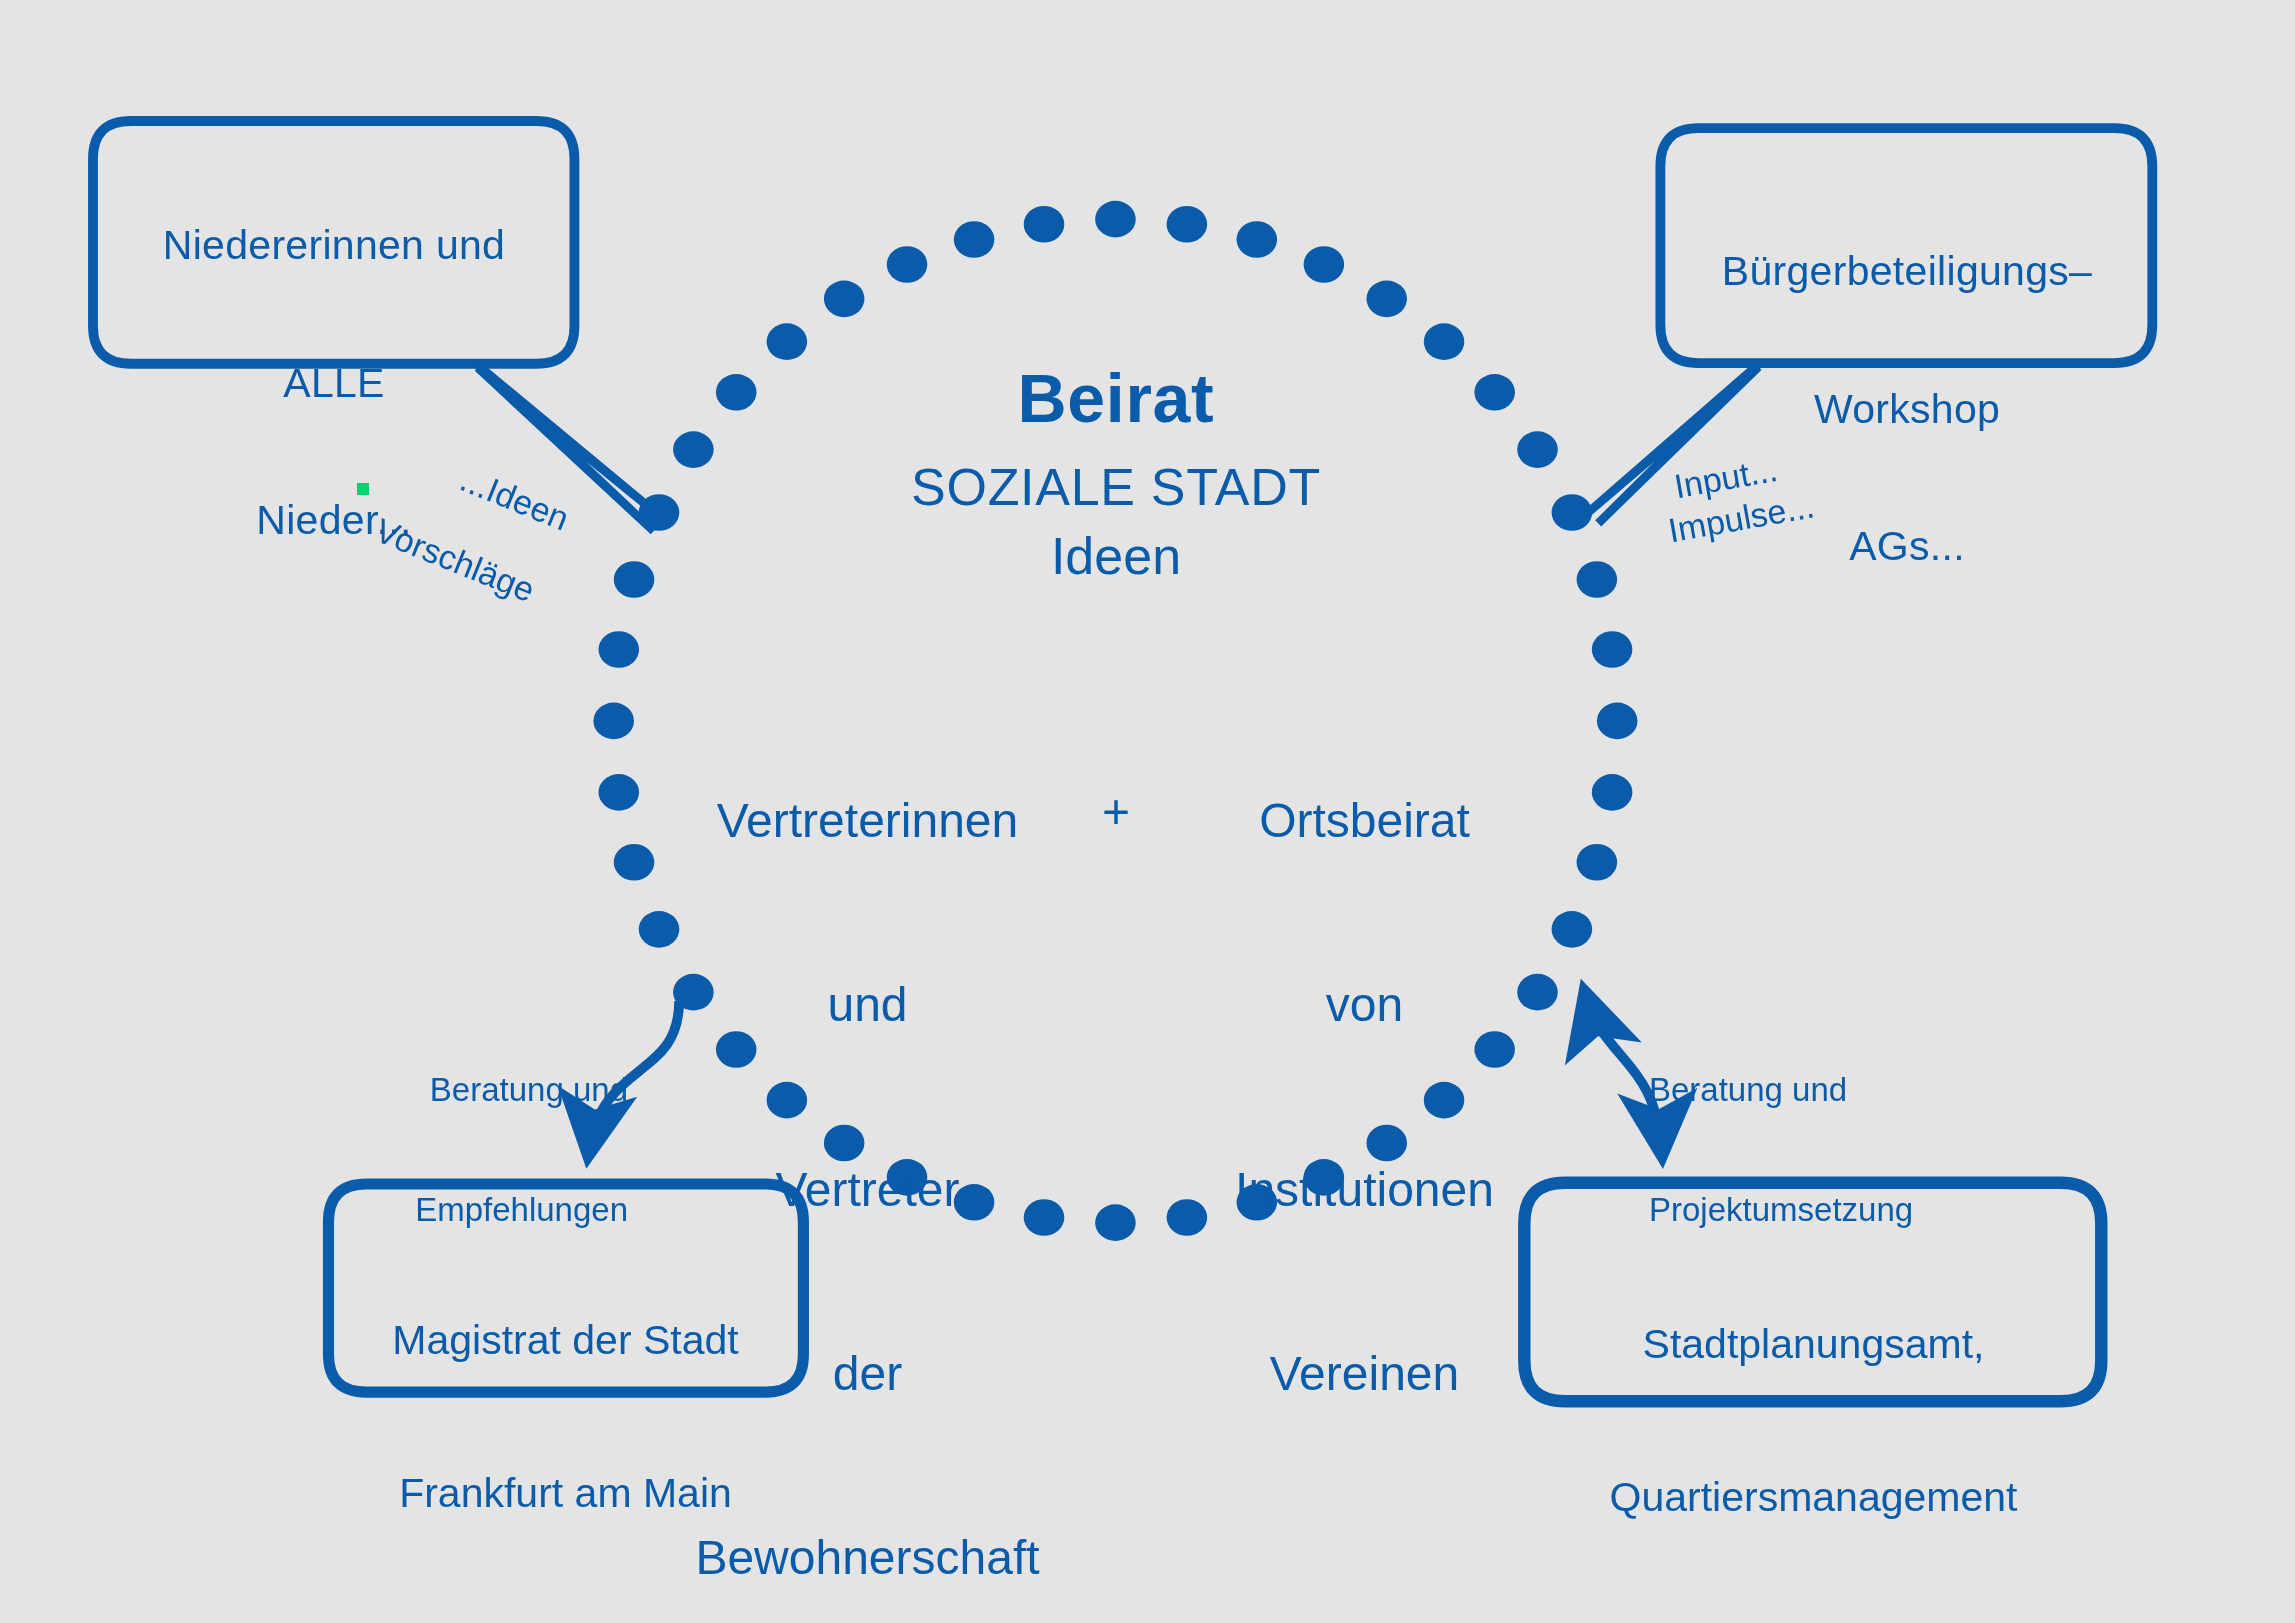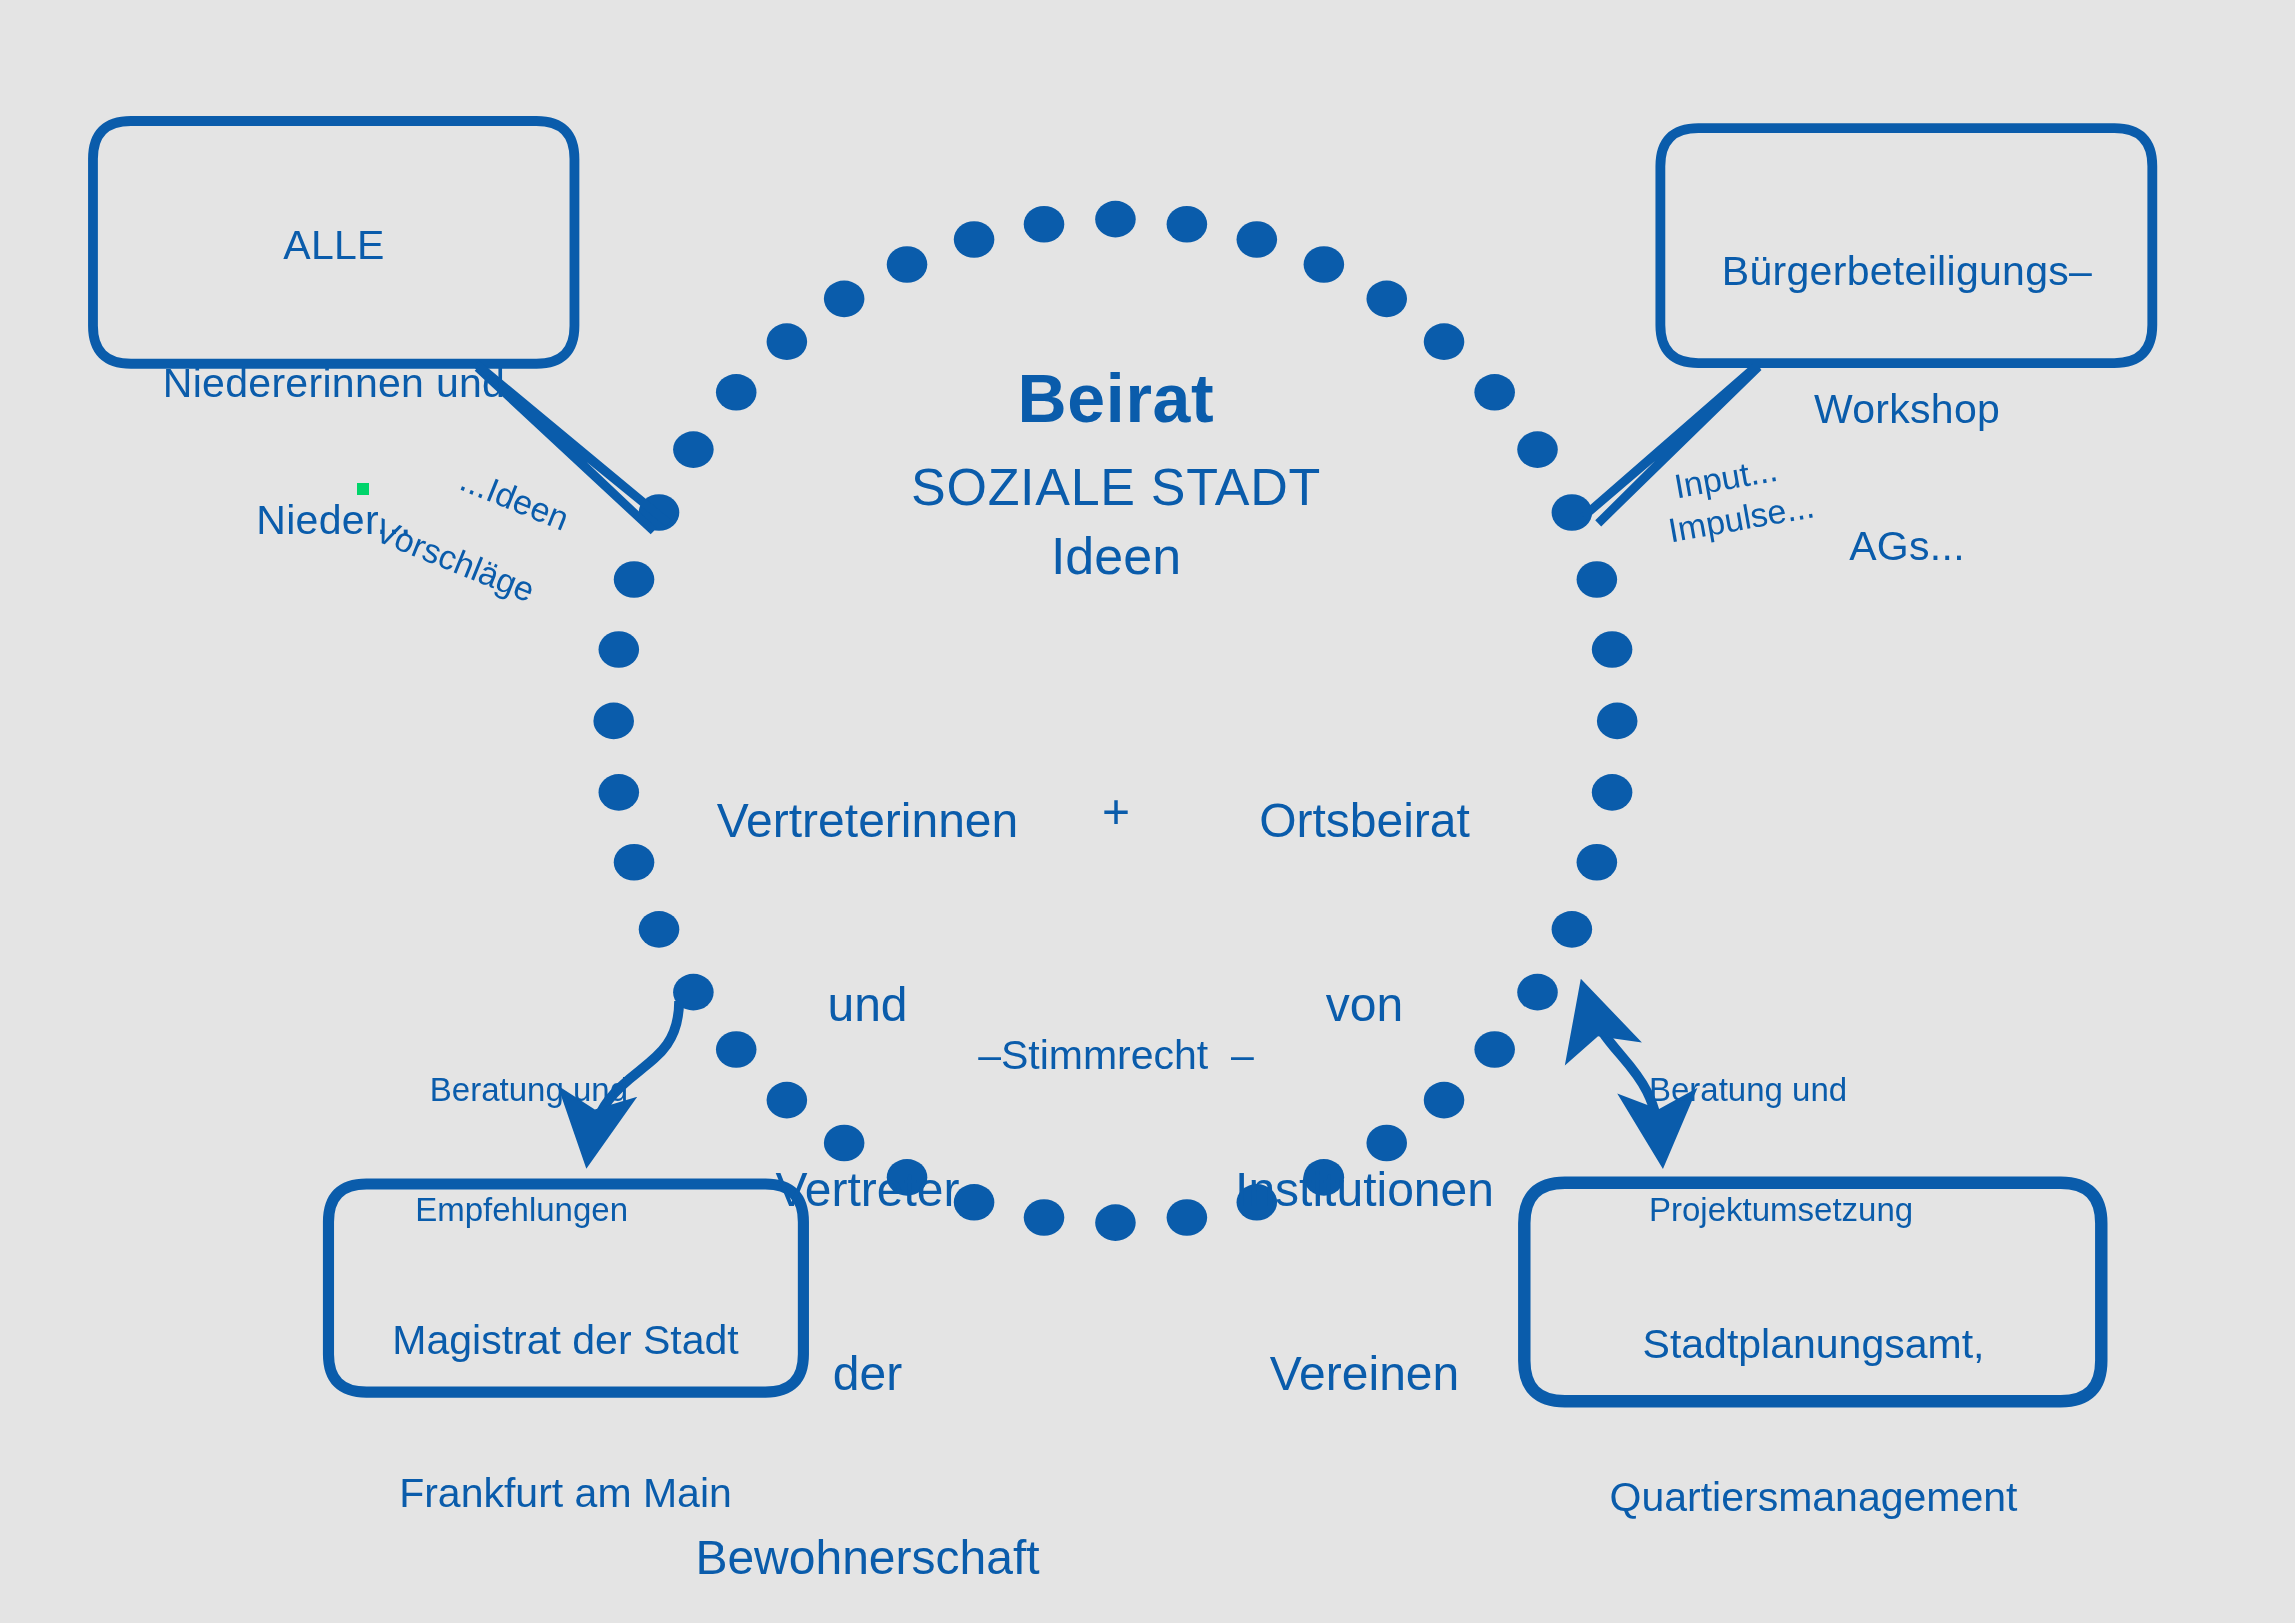--- a/index.html
+++ b/index.html
@@ -168,22 +168,22 @@
     </g>
 
     <g>
       <path d="M 2392,1808 L 3150,1808 Q 3212,1808 3212,1870 L 3212,2080
                Q 3212,2142 3150,2142 L 2392,2142 Q 2330,2142 2330,2080
                L 2330,1870 Q 2330,1808 2392,1808 Z" fill="none" stroke="#0a5cab" stroke-width="19" stroke-linejoin="round"></path>
     </g>
   </svg>
 
   <div class="txt bubble-text" style="left:93px;top:131px;width:482px;">
+    <div>Niedererinnen und</div>
     <div>ALLE</div>
-    <div>Niedererinnen und</div>
     <div>Nieder...</div>
   </div>
 
   <div class="txt bubble-text" style="left:1661px;top:157px;width:492px;">
     <div>Bürgerbeteiligungs–</div>
     <div>Workshop</div>
     <div>AGs...</div>
   </div>
 
   <div class="txt center-title" style="left:789px;top:360px;width:654px;">Beirat</div>
@@ -200,21 +200,20 @@
 
   <div class="txt plus-sign" style="left:1080px;top:785px;width:72px;">+</div>
 
   <div class="txt col-text" style="left:1191px;top:667px;width:347px;">
     <div>Ortsbeirat</div>
     <div>von</div>
     <div>Institutionen</div>
     <div>Vereinen</div>
   </div>
 
-  <div class="txt stimmrecht" style="left:887px;top:1033px;width:458px;">–Stimmrecht  –</div>
 
   <div class="txt rot-label" style="left:470px;top:458px;width:209px;text-align:left;transform:rotate(22deg);">...Ideen</div>
   <div class="txt rot-label" style="left:385px;top:509px;width:262px;text-align:left;transform:rotate(22deg);">Vorschläge</div>
   <div class="greendot" style="left:357px;top:483px;"></div>
 
   <div class="txt rot-label" style="left:1671px;top:466px;width:209px;text-align:left;transform:rotate(-10deg);">Input...</div>
   <div class="txt rot-label" style="left:1665px;top:510px;width:236px;text-align:left;transform:rotate(-10deg);">Impulse...</div>
 
   <div class="txt side-label" style="left:366px;top:989px;width:262px;text-align:right;">
     <div>Beratung und</div>

